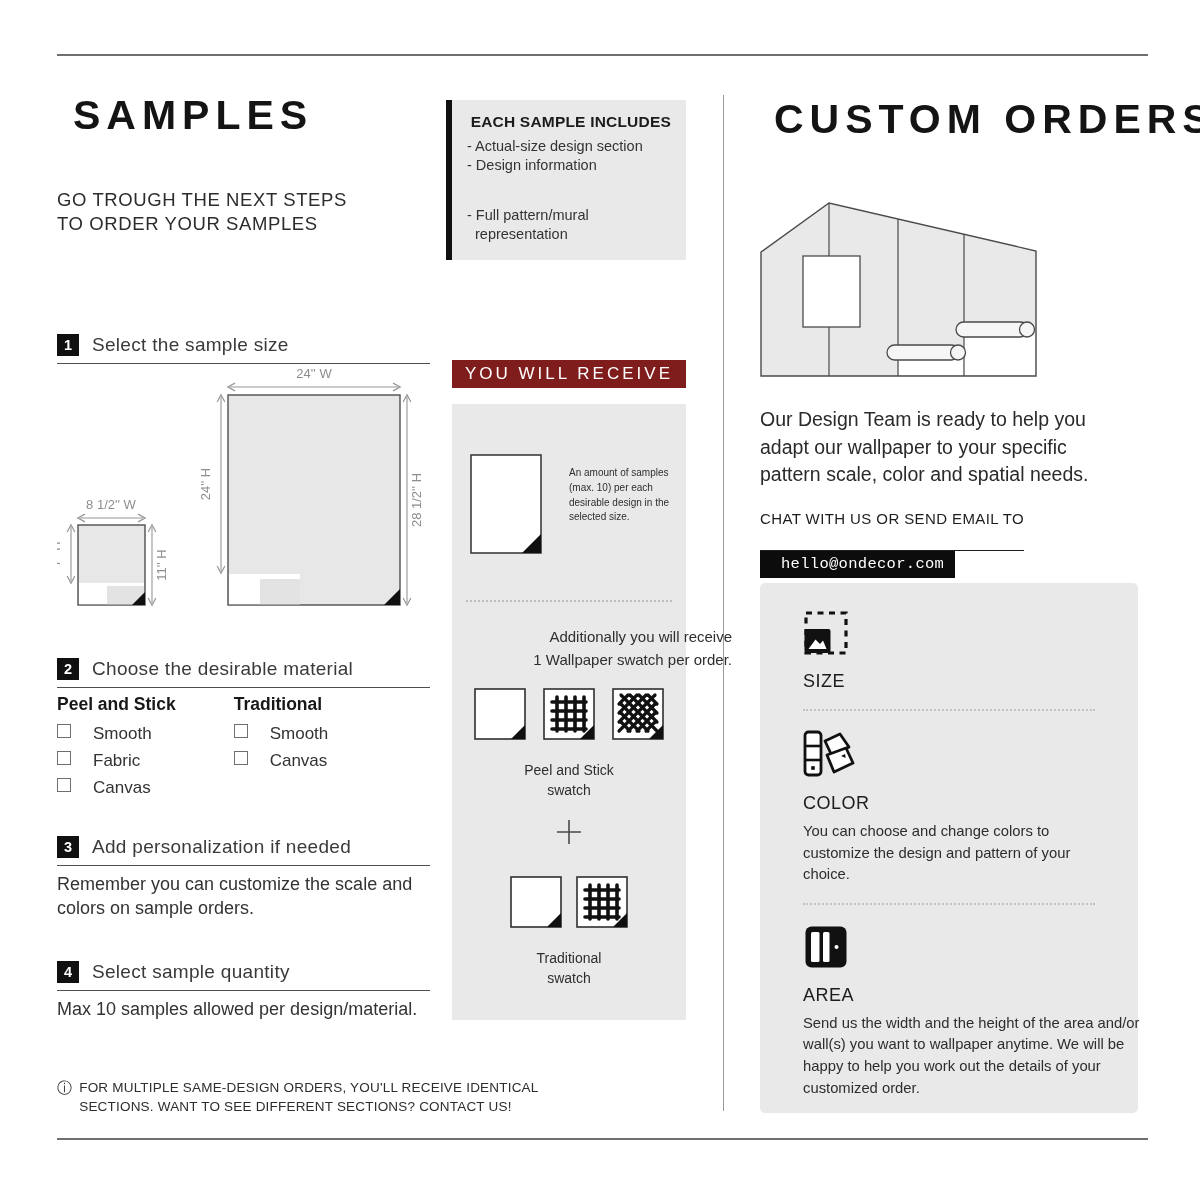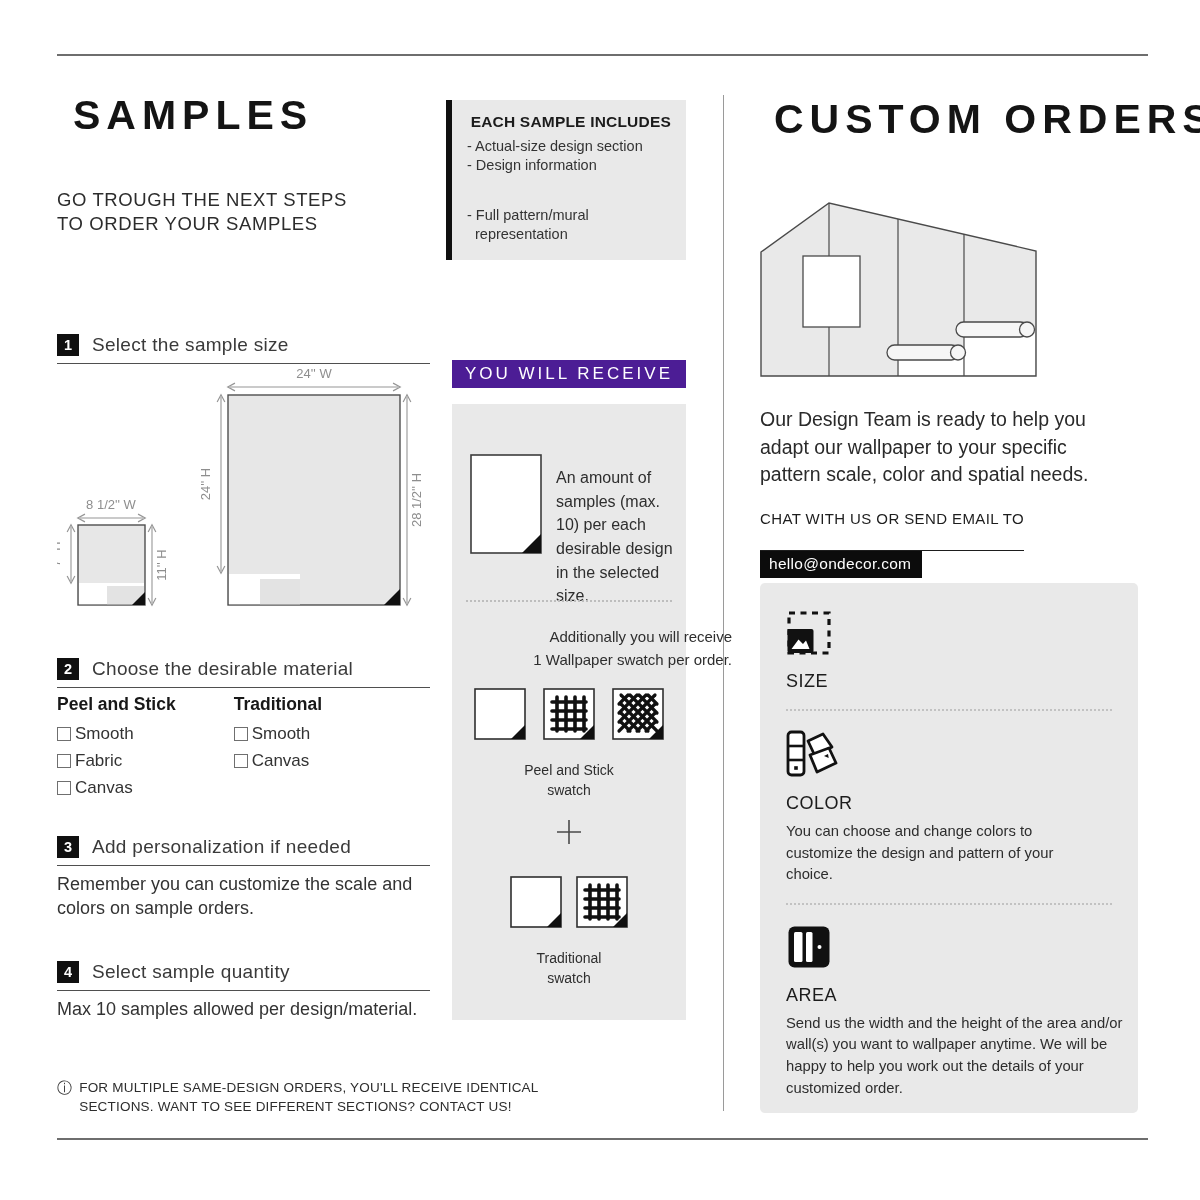--- a/index.html
+++ b/index.html
@@ -7,40 +7,40 @@
   .abs{position:absolute;}
   .hr{height:0;border-top:2px solid #6e6e6e;}
   .vdiv{width:0;border-left:1.5px solid #9a9a9a;}
   .big-title{font-size:41px;font-weight:700;letter-spacing:6px;color:#141414;white-space:nowrap;margin-left:16px;}
   .intro{font-size:18.5px;letter-spacing:.6px;color:#2c2c2c;line-height:1.3;white-space:pre-line;}
   .step-header{display:flex;align-items:center;gap:13px;border-bottom:1.5px solid #4f4f4f;padding-bottom:7px;width:373px;}
   .step-num{width:22px;height:22px;background:#101010;color:#fff;font-size:14.5px;font-weight:bold;display:flex;align-items:center;justify-content:center;flex:0 0 auto;}
   .step-title{font-size:19px;color:#3a3a3a;letter-spacing:.3px;white-space:nowrap;}
   .body-text{font-size:18px;line-height:1.35;color:#333;}
   .mat-col-title{font-size:17.5px;font-weight:bold;color:#181818;margin-bottom:9px;}
-  .opt-row{display:flex;align-items:center;gap:4px;margin:7px 0;font-size:17px;color:#333;}
+  .opt-row{display:flex;align-items:flex-start;gap:22px;margin:7px 0;font-size:17px;color:#333;}
   .chk{width:12px;height:12px;border:1.5px solid #6f6f6f;background:#fff;flex:0 0 auto;}
   .footnote{display:flex;gap:7px;font-size:13.5px;letter-spacing:.2px;color:#2d2d2d;line-height:1.4;}
   .footnote .txt{white-space:pre-line;}
   .info-glyph{font-size:15px;color:#3a3a3a;line-height:1.2;}
   .includes-box{width:240px;min-height:128px;box-sizing:border-box;background:#e9e9e9;border-left:6px solid #101010;padding:13px 15px 15px 15px;}
   .includes-title{font-size:15.5px;font-weight:bold;color:#1b1b1b;margin-bottom:6px;letter-spacing:.2px;text-align:right;}
   .includes-item{font-size:14.5px;color:#333;line-height:1.32;padding-left:8px;text-indent:-8px;}
-  .banner{width:234px;height:28px;background:#4c1d95;color:#fff;font-size:17px;letter-spacing:3px;display:flex;align-items:center;justify-content:center;}
+  .banner{width:234px;height:28px;background:#7f1d1d;color:#fff;font-size:17px;letter-spacing:3px;display:flex;align-items:center;justify-content:center;}
   .receive-panel{width:234px;height:616px;background:#e9e9e9;}
   .rp{position:absolute;}
-  .samples-note{font-size:16px;line-height:1.48;color:#2e2e2e;}
+  .samples-note{font-size:10px;line-height:1.48;color:#2e2e2e;margin-left:13px;}
   .dotted{border-top:2px dotted #bdbdbd;height:0;}
   .center-note{width:100%;text-align:right;font-size:15px;line-height:1.5;color:#2e2e2e;white-space:pre-line;margin-left:46px;}
   .swatch-row{width:100%;display:flex;justify-content:center;gap:17px;}
   .swatch-label{width:100%;text-align:center;font-size:14px;line-height:1.45;color:#2e2e2e;white-space:pre-line;}
   .rc-body{font-size:19.5px;line-height:1.42;color:#2a2a2a;}
   .chat-label{font-size:15px;letter-spacing:.4px;color:#1d1d1d;border-bottom:1.5px solid #1d1d1d;padding-bottom:23px;display:inline-block;}
-  .email-box{display:inline-block;background:#0c0c0c;color:#fff;font-size:15.5px;padding:4px 11px 5px 9px;letter-spacing:.3px;}
-  .feature-panel{width:378px;height:530px;box-sizing:border-box;background:#e9e9e9;border-radius:5px;padding:27px 26px;}
+  .email-box{display:inline-block;background:#0c0c0c;color:#fff;font-size:15.5px;padding:4px 11px 5px 21px;letter-spacing:.3px;font-family:Liberation Mono, monospace;}
+  .feature-panel{width:378px;height:530px;box-sizing:border-box;background:#e9e9e9;border-radius:5px;padding:27px 43px;}
   .feat-title{font-size:18px;color:#1c1c1c;letter-spacing:.5px;margin:11px 0 7px 0;}
   .feat-body{font-size:14.8px;line-height:1.46;color:#2d2d2d;}
   .feat-div{border-top:2px dotted #c2c2c2;height:0;margin:17px 0 19px 0;}
 </style>
 </head>
 <body>
 
 <div class="abs hr" style="left:57px;top:54px;width:1091px;"></div>
 <div class="abs hr" style="left:57px;top:1138px;width:1091px;"></div>
 <div class="abs vdiv" style="left:723px;top:95px;height:1016px;"></div>

